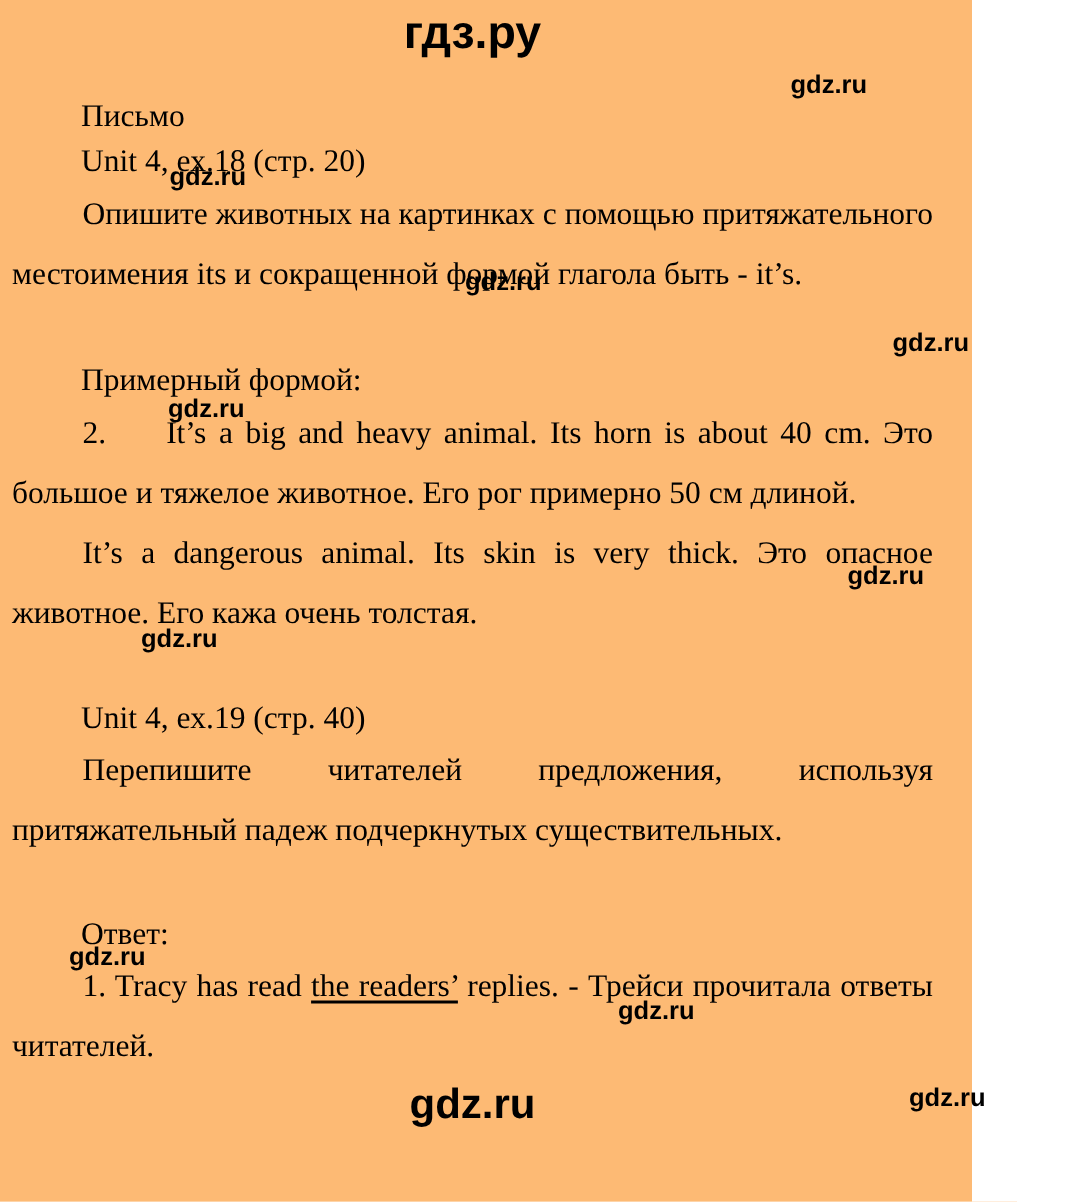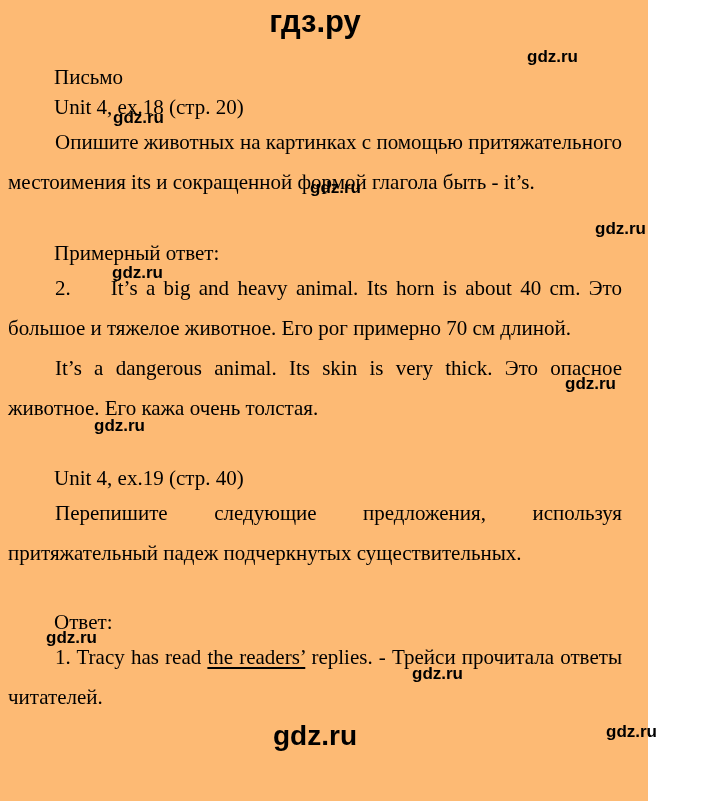--- a/index.html
+++ b/index.html
@@ -44,32 +44,32 @@
 
 <div class="page">
 
   <div class="site-header">гдз.ру</div>
 
   <h2 class="h cat">Письмо</h2>
   <h2 class="h">Unit 4, ex.18 (стр. 20)</h2>
 
   <p class="para">Опишите животных на картинках с помощью притяжательного местоимения its и сокращенной формой глагола быть - it’s.</p>
 
-  <h2 class="h label18">Примерный ответ:</h2>
+  <h2 class="h label18">Примерный формой:</h2>
 
 
 
-  <p class="para"><span class="num">2.</span><span class="tab"></span><span>It’s a big and heavy animal. Its horn is about 40 cm. Это большое и тяжелое животное. Его рог примерно 70 см длиной.</span></p>
+  <p class="para"><span class="num">2.</span><span class="tab"></span><span>It’s a big and heavy animal. Its horn is about 40 cm. Это большое и тяжелое животное. Его рог примерно 50 см длиной.</span></p>
 
   <p class="para"><span>It’s a dangerous animal. Its skin is very thick. Это опасное животное. Его кажа очень толстая.</span></p>
 
   <h2 class="h title19">Unit 4, ex.19 (стр. 40)</h2>
 
   <p class="para">
-      <span class="tline just">Перепишите следующие предложения, используя</span>
+      <span class="tline just">Перепишите читателей предложения, используя</span>
       <span class="tline">притяжательный падеж подчеркнутых существительных.</span>
     </p>
 
   <h2 class="h label19">Ответ:</h2>
 
   <p class="para"><span>1. Tracy has read </span><span class="uline">the readers’</span><span> replies. - Трейси прочитала ответы читателей.</span></p>
 
   <div class="site-footer">gdz.ru</div>
 
   <span class="wm" style="left:527px; top:48px;">gdz.ru</span>

